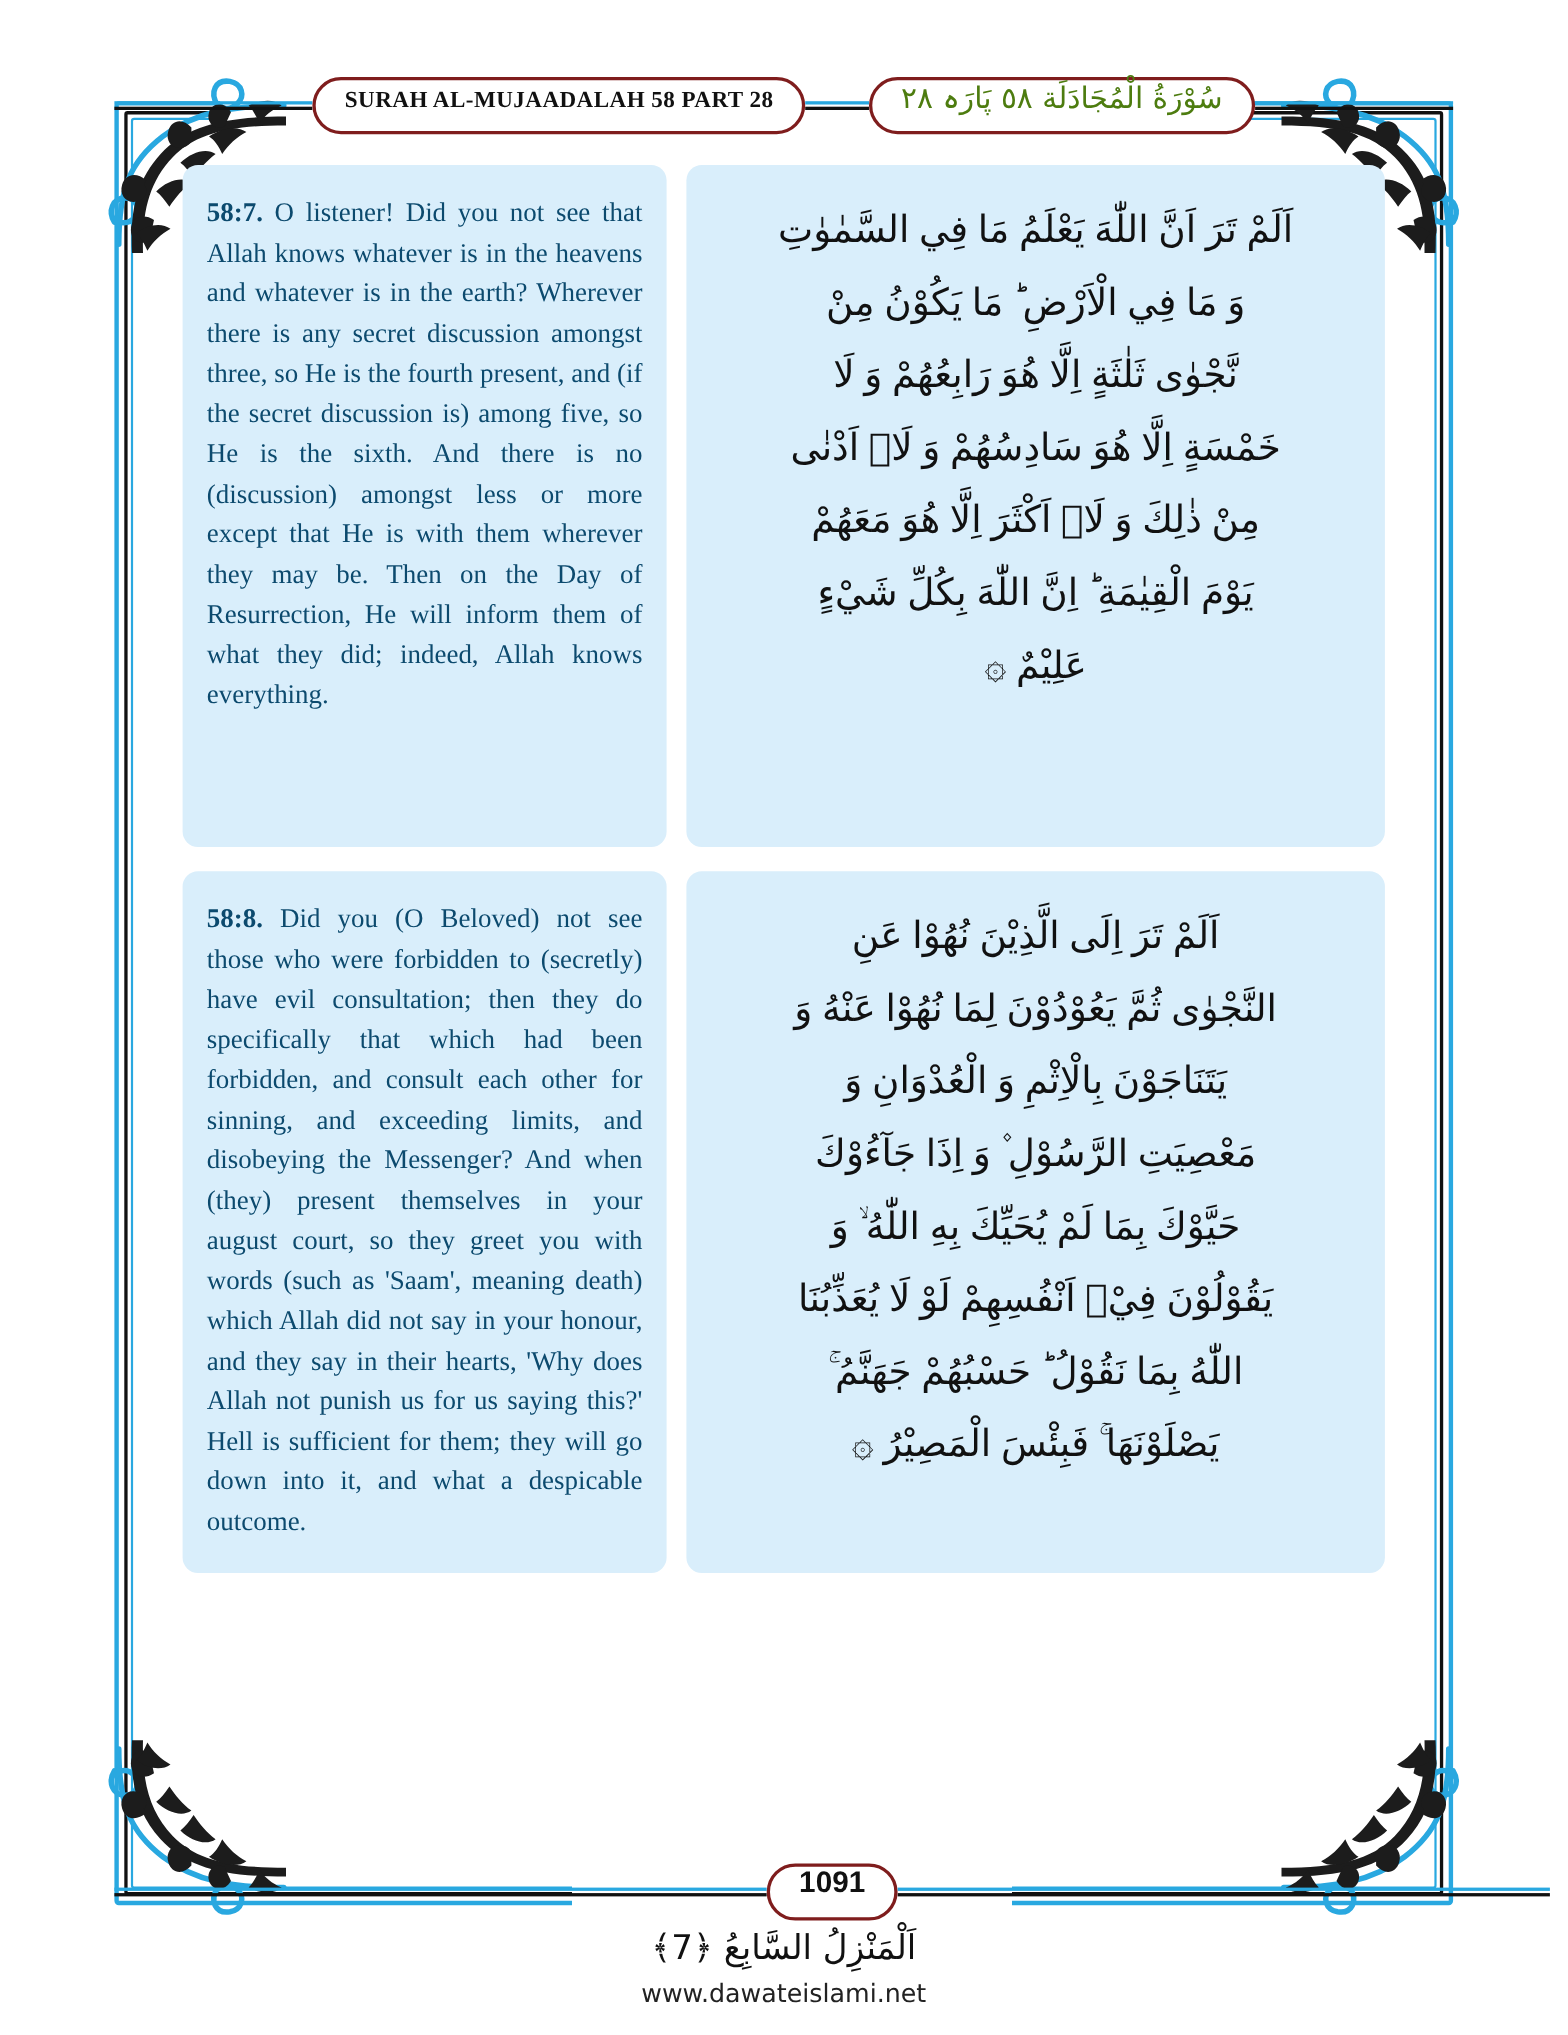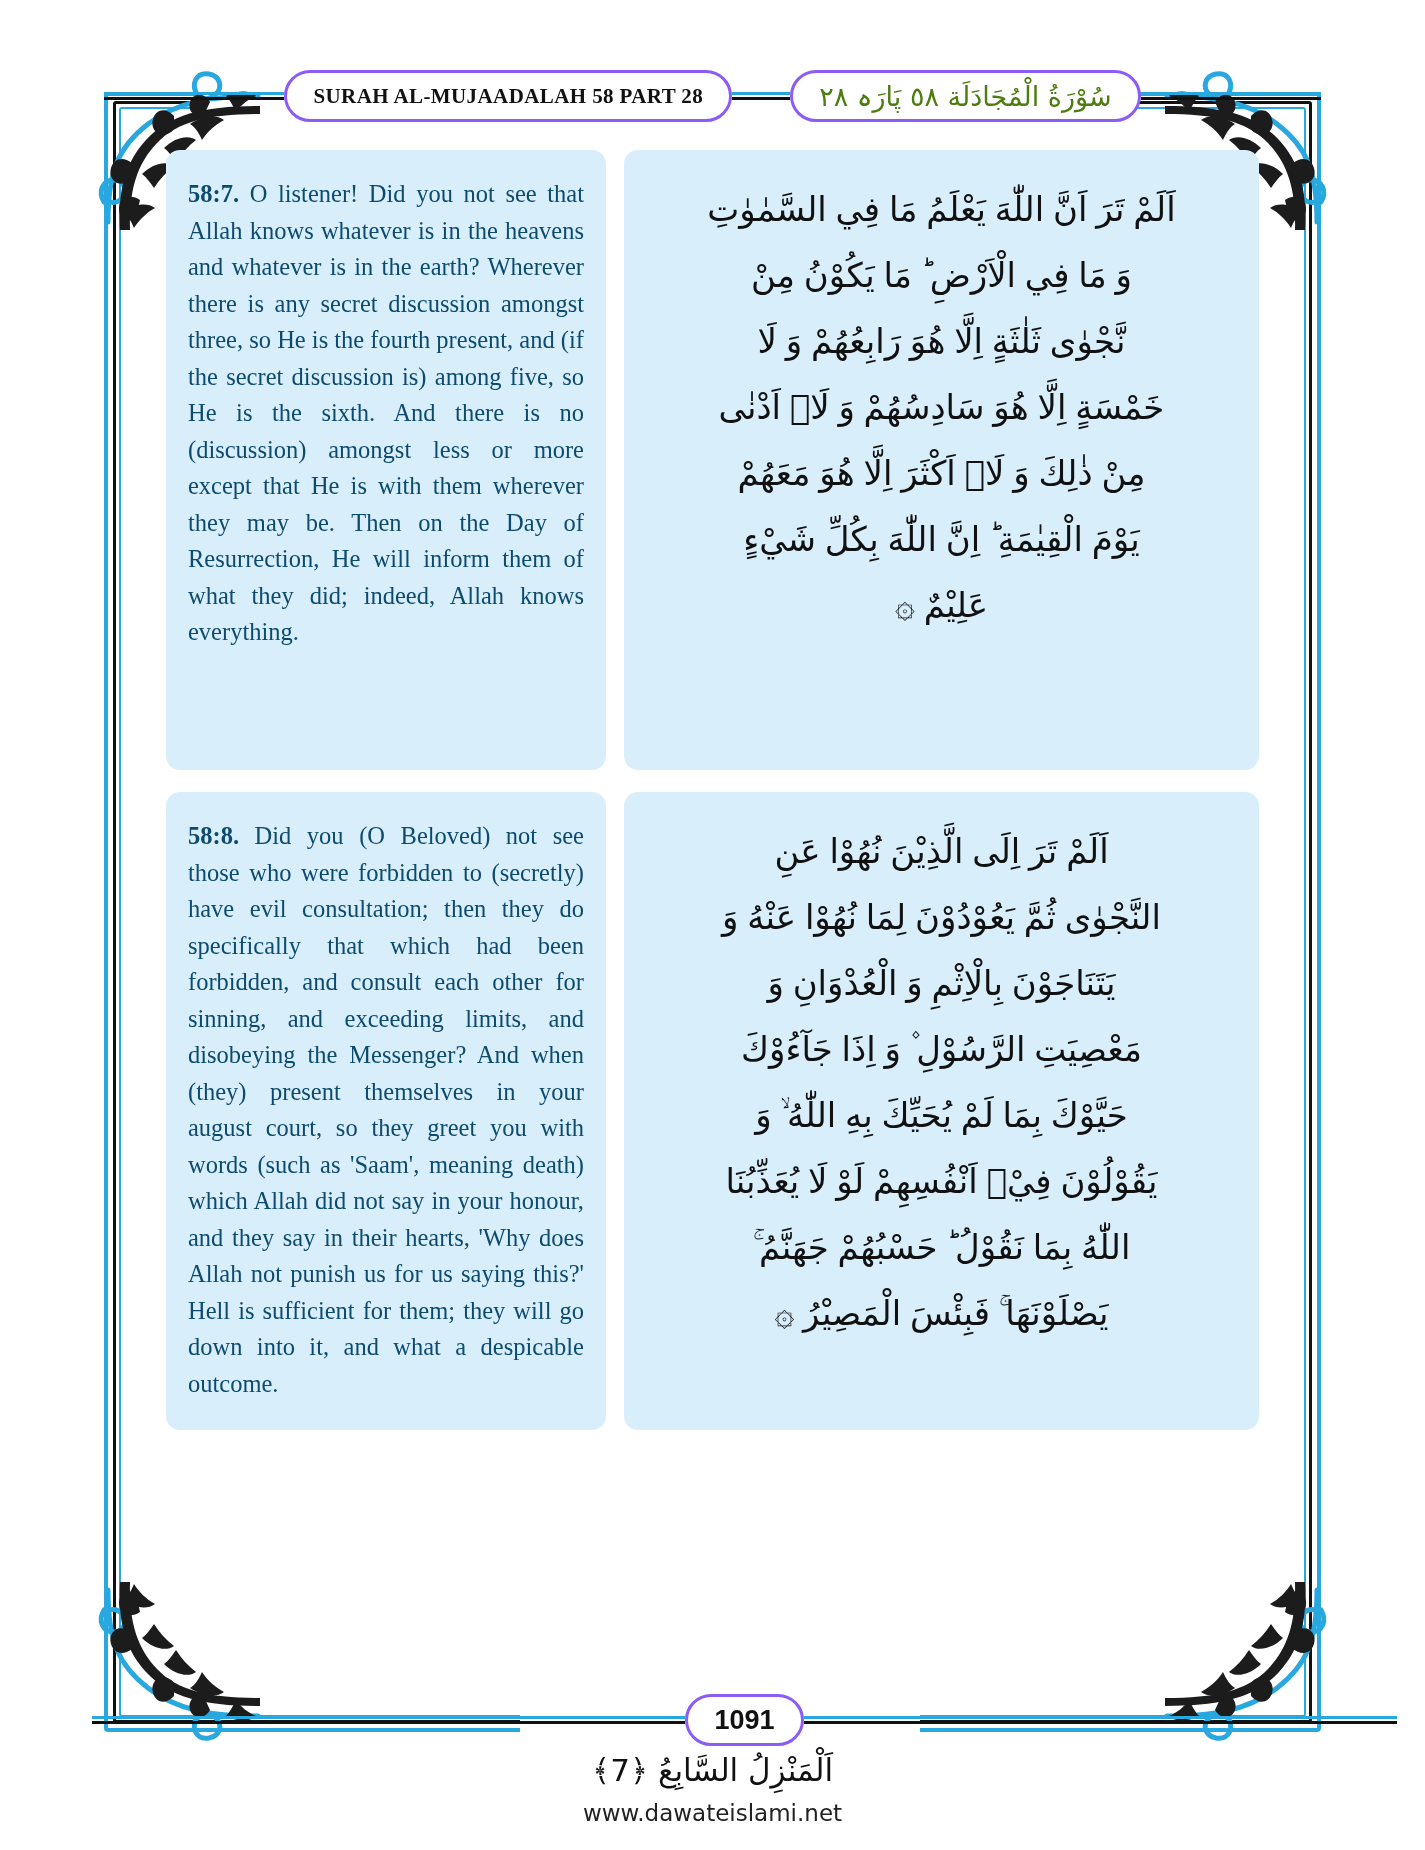--- a/index.html
+++ b/index.html
@@ -74,25 +74,25 @@
   .rule-seg {
     flex: 1 1 auto;
     height: 8px;
     background:
       linear-gradient(#29a8e0 0 0) top/100% 3px no-repeat,
       linear-gradient(#111111 0 0) bottom/100% 3px no-repeat;
   }
   .rule-short { flex: 0 0 58px; }
   .pill {
     background: #ffffff;
-    border: 3px solid #8b5cf6;
+    border: 3px solid #7f1d1d;
     border-radius: 30px;
     height: 52px;
     display: flex;
-    align-items: center;
+    align-items: flex-end;
     justify-content: center;
     padding: 16px 26px;
     white-space: nowrap;
     z-index: 4;
   }
   .pill-en {
     font-family: "Liberation Serif", serif;
     font-weight: bold;
     font-size: 21px;
     letter-spacing: .4px;
@@ -153,21 +153,21 @@
     word-spacing: -2px;
   }
   .panel-ar .ar-line {
     white-space: nowrap;
     display: block;
   }
 
   
   .footer-row {
     position: absolute;
-    left: 92px; top: 1692px;
+    left: 104px; top: 1692px;
     width: 1305px; height: 56px;
     display: flex;
     align-items: center;
     justify-content: center;
   }
   .pill-page {
     font-family: "Liberation Sans", sans-serif;
     font-weight: bold;
     font-size: 27px;
     color: #111111;

